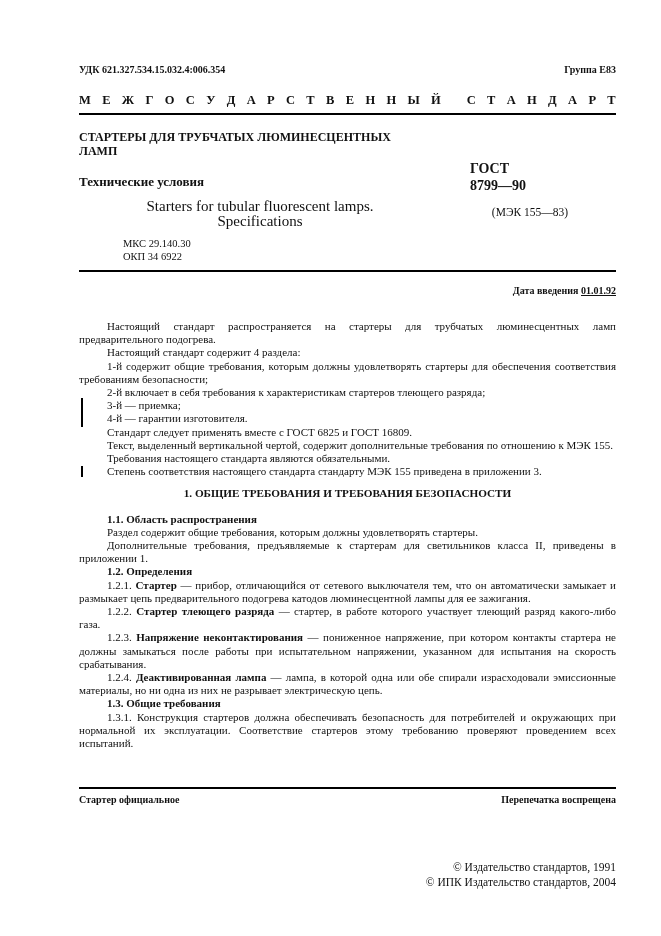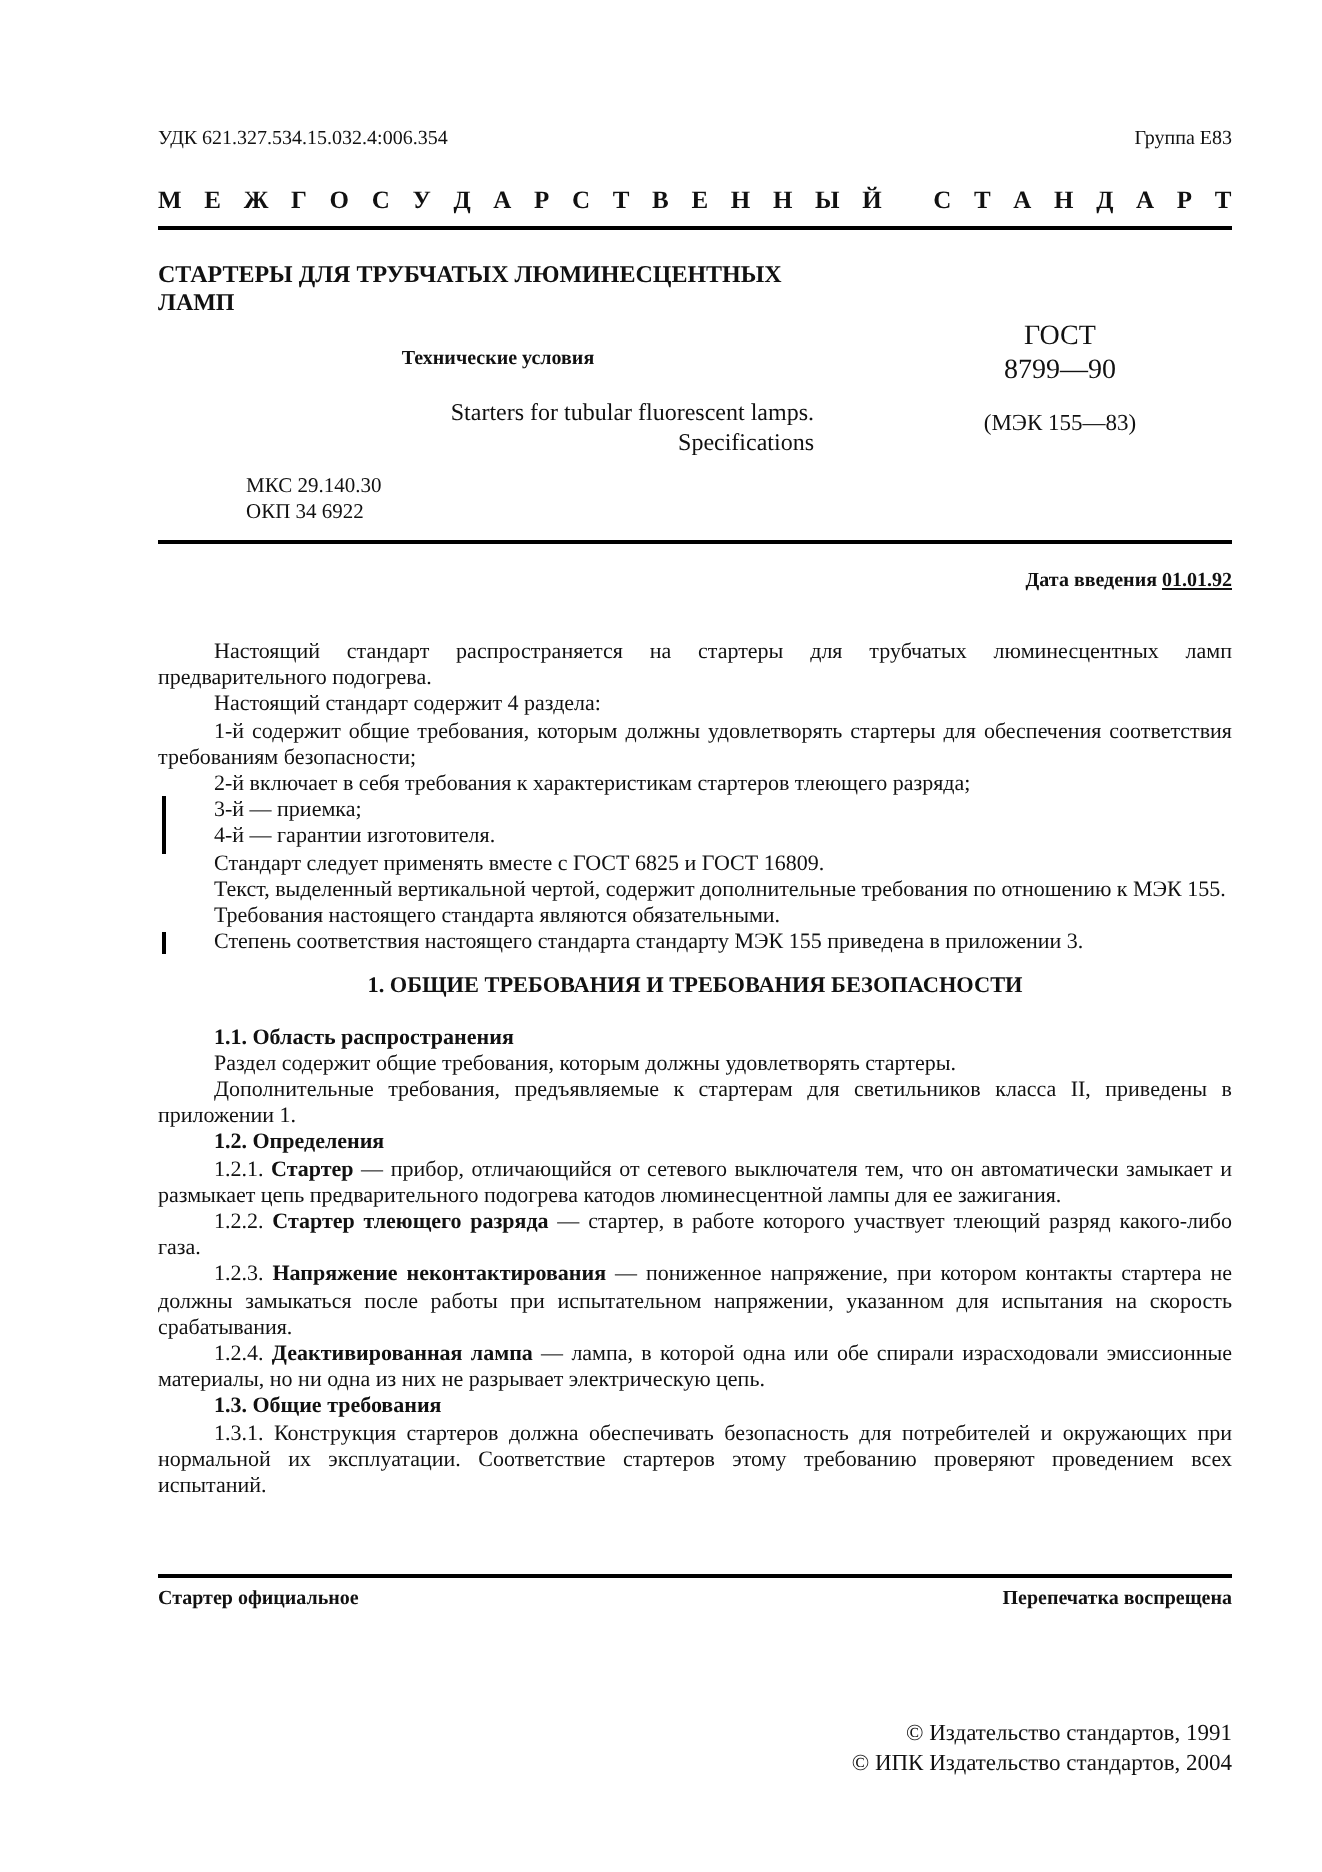--- a/index.html
+++ b/index.html
@@ -1,26 +1,26 @@
 <!DOCTYPE html>
 <html><head>
 <meta charset="utf-8">
 <style>
   html, body { margin:0; padding:0; background:#ffffff; }
   body { width:661px; height:936px; position:relative; overflow:hidden;
          font-family:"Liberation Serif", "DejaVu Serif", serif; color:#111; }
   .abs { position:absolute; }
-  .topline { left:79px; right:45px; top:64px; font-size:10px; font-weight:normal; display:flex; justify-content:space-between; }
+  .topline { left:79px; right:45px; top:64px; font-size:10px; font-weight:bold; display:flex; justify-content:space-between; }
   .mgs { left:79px; right:45px; top:93px; font-size:12.5px; font-weight:bold; display:flex; justify-content:space-between; }
   .mgs span { display:inline-block; }
   .rule { left:79px; right:45px; background:#000; }
   .title { left:79px; width:340px; top:130px; text-align:left; font-weight:bold; font-size:12px; line-height:14px; }
-  .subtitle { left:79px; width:340px; top:174px; text-align:center; font-weight:bold; font-size:10px; }
-  .eng { left:67px; width:340px; top:199px; text-align:right; font-size:12px; line-height:15px; }
-  .gost { left:470px; width:120px; top:160px; text-align:center; font-weight:normal; font-size:14px; line-height:17px; }
+  .subtitle { left:79px; width:340px; top:174px; text-align:left; font-weight:bold; font-size:13px; }
+  .eng { left:90px; width:340px; top:199px; text-align:center; font-size:15px; line-height:15px; }
+  .gost { left:470px; width:120px; top:160px; text-align:left; font-weight:bold; font-size:14px; line-height:17px; }
   .mek { left:470px; width:120px; top:206px; text-align:center; font-weight:normal; font-size:11.5px; }
   .codes { left:79px; top:237px; font-size:10.5px; line-height:13px;margin-left:44px; }
   .date { right:45px; top:285px; font-size:10px; font-weight:bold; }
   .date u { text-decoration:underline; }
   .body { left:79px; width:537px; top:320px; font-size:11px; line-height:13.2px; text-align:justify; }
   .body p { margin:0; text-indent:28px; }
   .body h2 { font-size:11.2px; font-weight:bold; text-align:center; margin:9px 0 12px 0; }
   .body .sub { font-weight:bold; }
   .vbar { position:absolute; width:2px; background:#000; }
   .footer { left:79px; right:45px; top:794px; font-size:10px; font-weight:bold; display:flex; justify-content:space-between; }

